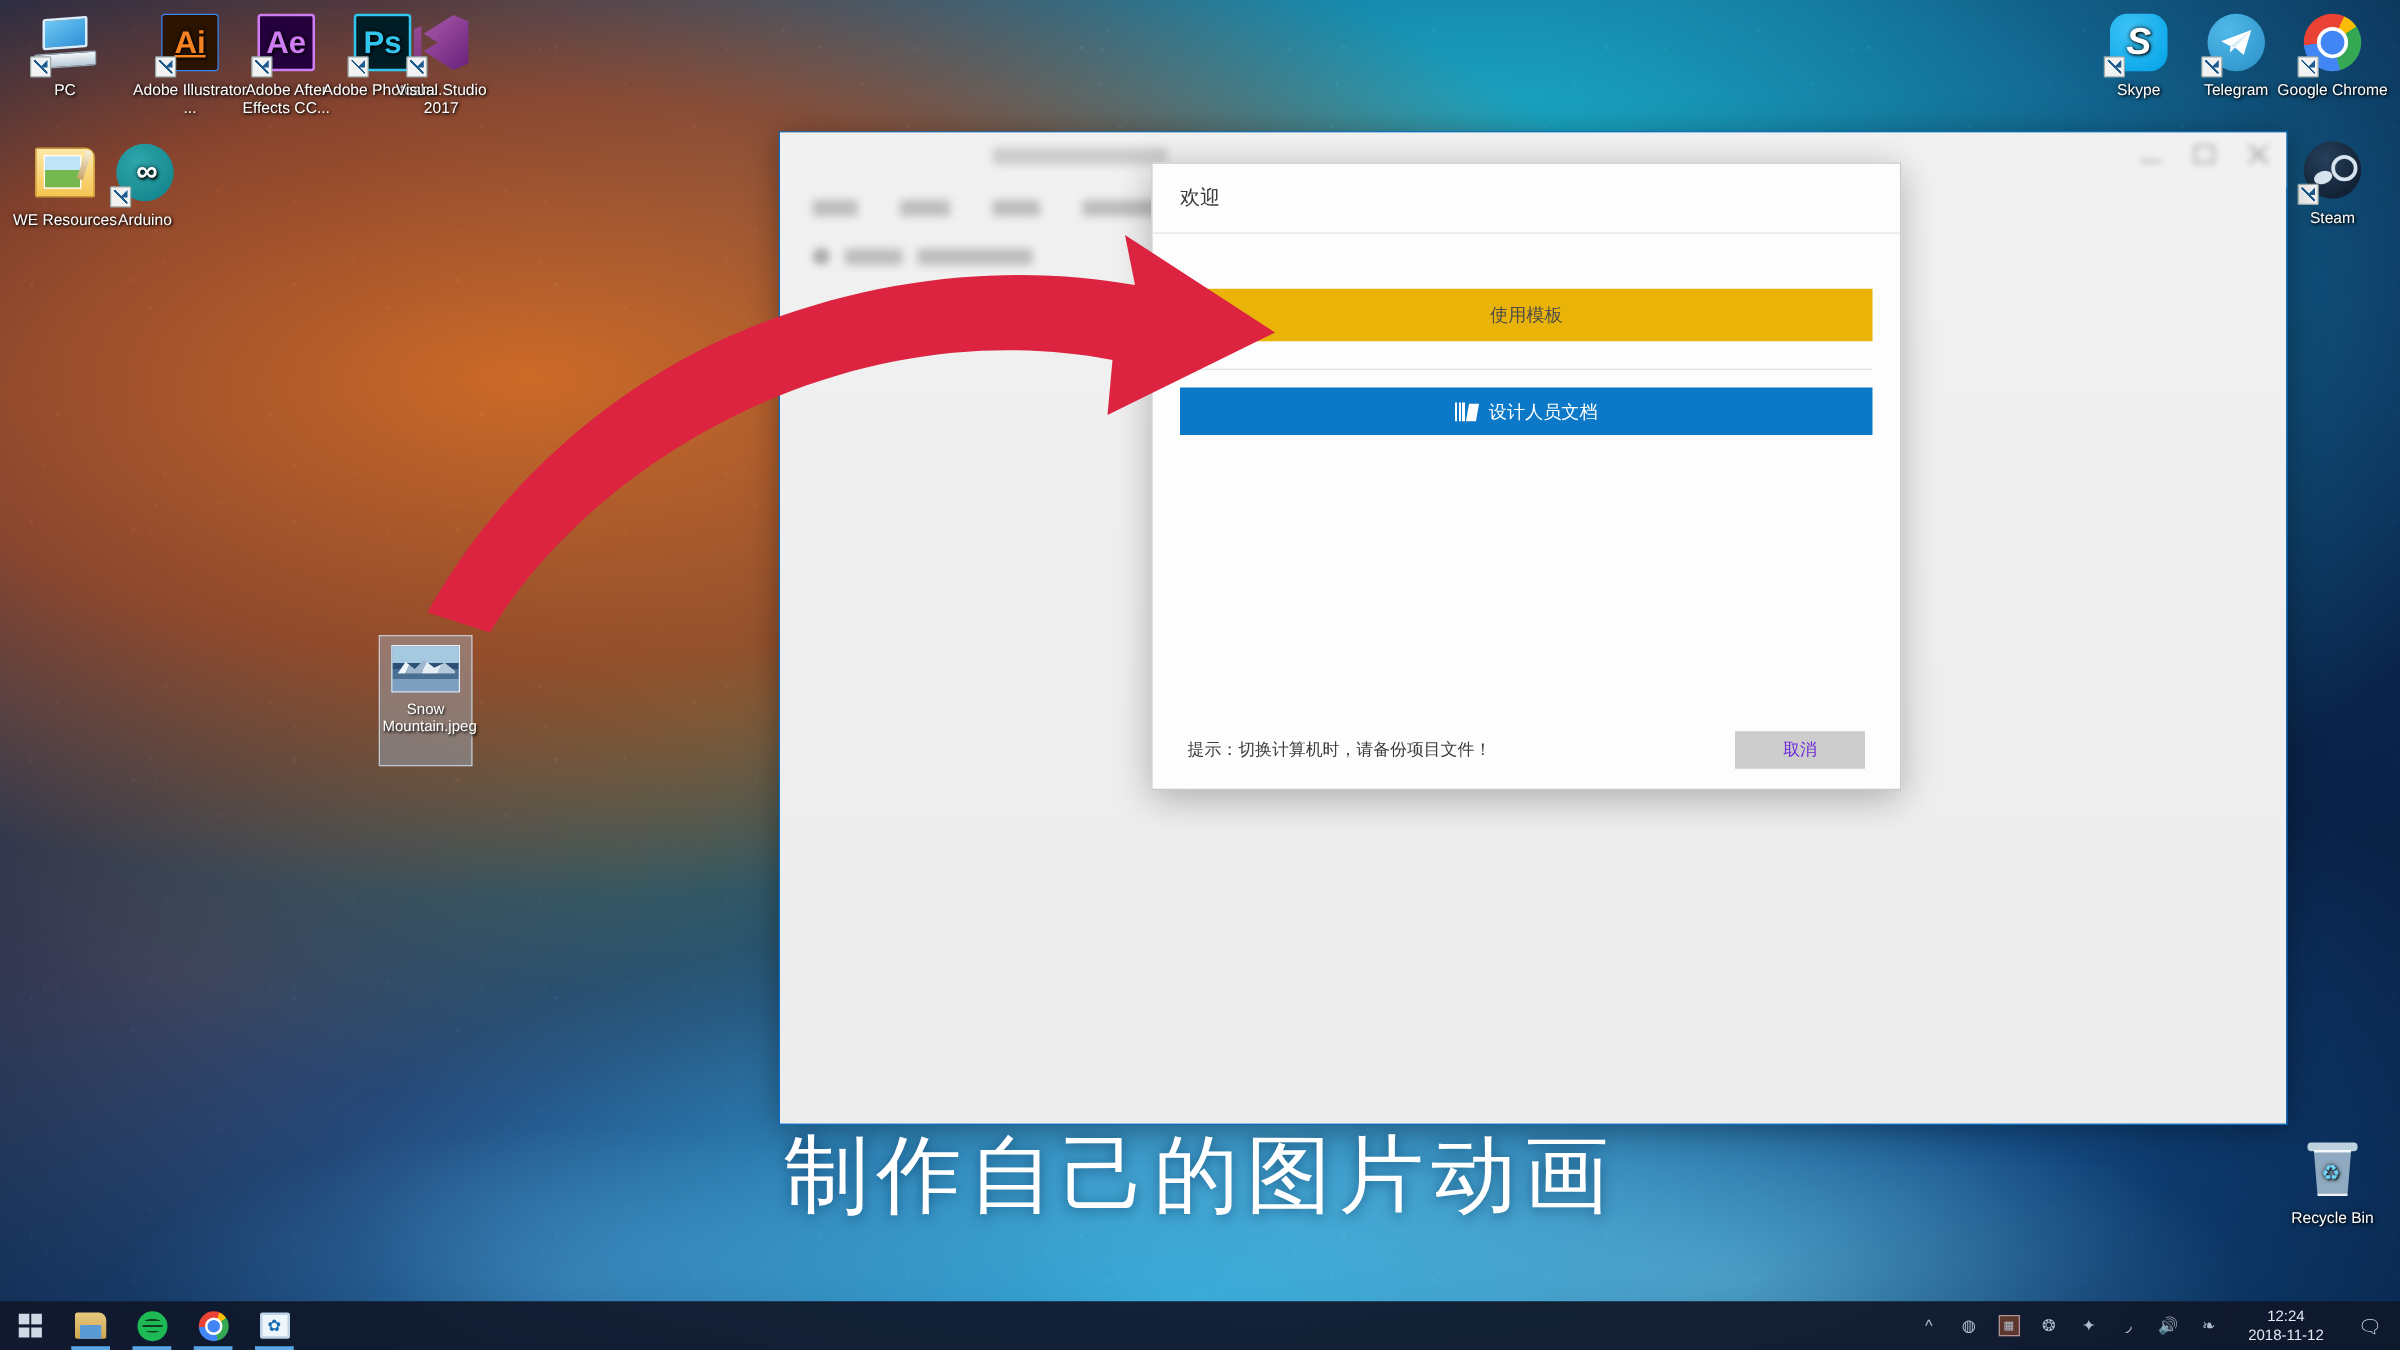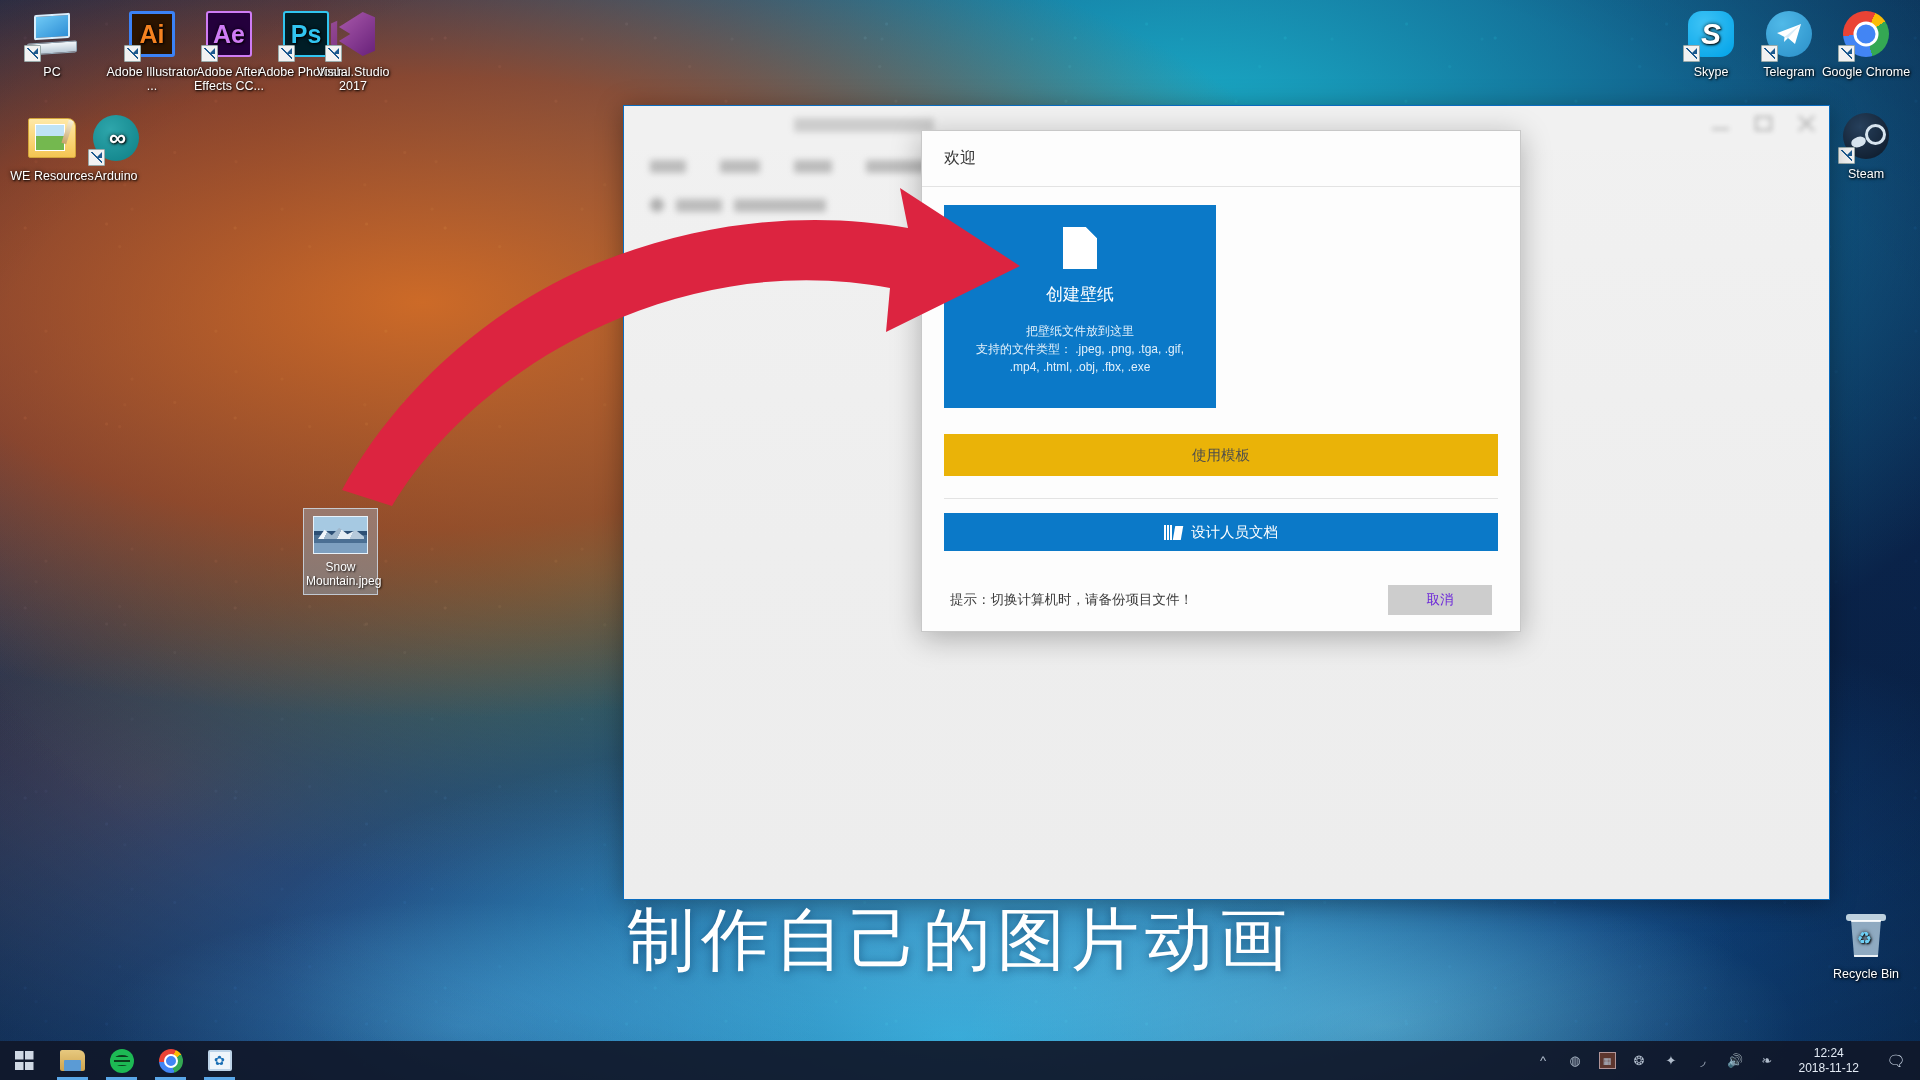--- a/index.html
+++ b/index.html
@@ -66,21 +66,21 @@
       linear-gradient(45deg, transparent 46%, #1d5a8f 46% 56%, transparent 56%);
   }
   .shortcut-badge::after {
     content: ""; position: absolute; right: 2px; top: 2px;
     border-left: 6px solid transparent; border-bottom: 6px solid #1d5a8f;
   }
 
   .app-square { width: 46px; height: 46px; border-radius: 3px;
     display: flex; align-items: center; justify-content: center;
     font-weight: bold; font-size: 25px; }
-  .ai-icon  { background: #2b1400; border: 3px solid #3b82f6; color: #f58220; }
+  .ai-icon  { background: #2b1400; border: 1px solid #3b82f6; color: #f58220; text-decoration: underline; }
   .ae-icon  { background: #24003c; border: 2px solid #cf7cf5; color: #cf7cf5; }
   .ps-icon  { background: #001d26; border: 2px solid #31c5f0; color: #31c5f0; }
 
   .pc-icon { width: 50px; height: 44px; position: relative; }
   .pc-icon .screen {
     position: absolute; left: 7px; top: 2px; width: 36px; height: 25px;
     background: linear-gradient(150deg, #6fc9f5, #2e8fd6);
     border: 2px solid #d9eefc; border-radius: 2px; transform: skewY(-4deg);
   }
   .pc-icon .base {
@@ -164,21 +164,21 @@
   }
   .bin-icon .rec {
     position: absolute; left: 13px; top: 17px; color: #6ecff5;
     font-size: 17px; line-height: 1;
   }
 
   
   #file-snow {
     position: absolute; left: 303px; top: 508px; width: 75px;
     background: rgba(160,180,200,.42); border: 1px solid rgba(220,235,250,.7);
-    text-align: center; padding: 7px 2px 6px; color: #fff; font-size: 12px;
+    text-align: center; padding: 7px 2px 24px; color: #fff; font-size: 12px;
     line-height: 14px; text-shadow: 1px 1px 2px rgba(0,0,0,.9);
   }
   #file-snow .thumb {
     width: 55px; height: 38px; margin: 0 auto 6px; border: 1px solid #e8f2fa;
     background:
       linear-gradient(180deg, #a6c9e2 0 38%, #2c4f75 38% 50%, #4b6f93 50% 72%, #7ea0c0 72% 100%),
       #375a80;
     position: relative; overflow: hidden;
   }
   #file-snow .thumb::before {
@@ -488,35 +488,20 @@
     <div class="blur-chip" style="width:92px;"></div>
   </div>
 </div>
 
 <div id="welcome-dialog">
   <div class="dlg-header">
     <span>欢迎</span>
   </div>
 
   <div class="dlg-body">
-    <div class="create-row">
-      <div id="create-wallpaper-panel">
-        <div class="doc-glyph">
-          <div class="sheet"></div>
-            <div class="fold"></div>
-        </div>
-        <div class="cw-title">创建壁纸</div>
-        <div class="cw-sub">
-          <div>把壁纸文件放到这里</div>
-          <div>支持的文件类型： .jpeg, .png, .tga, .gif,</div>
-          <div>.mp4, .html, .obj, .fbx, .exe</div>
-        </div>
-      </div>
-      <div class="create-spacer"></div>
-    </div>
 
     <div class="btn-row">
       <button class="gray-btn">使用模板</button>
     </div>
 
     <div class="dlg-divider"></div>
   </div>
 
 
   <button id="docs-button">

